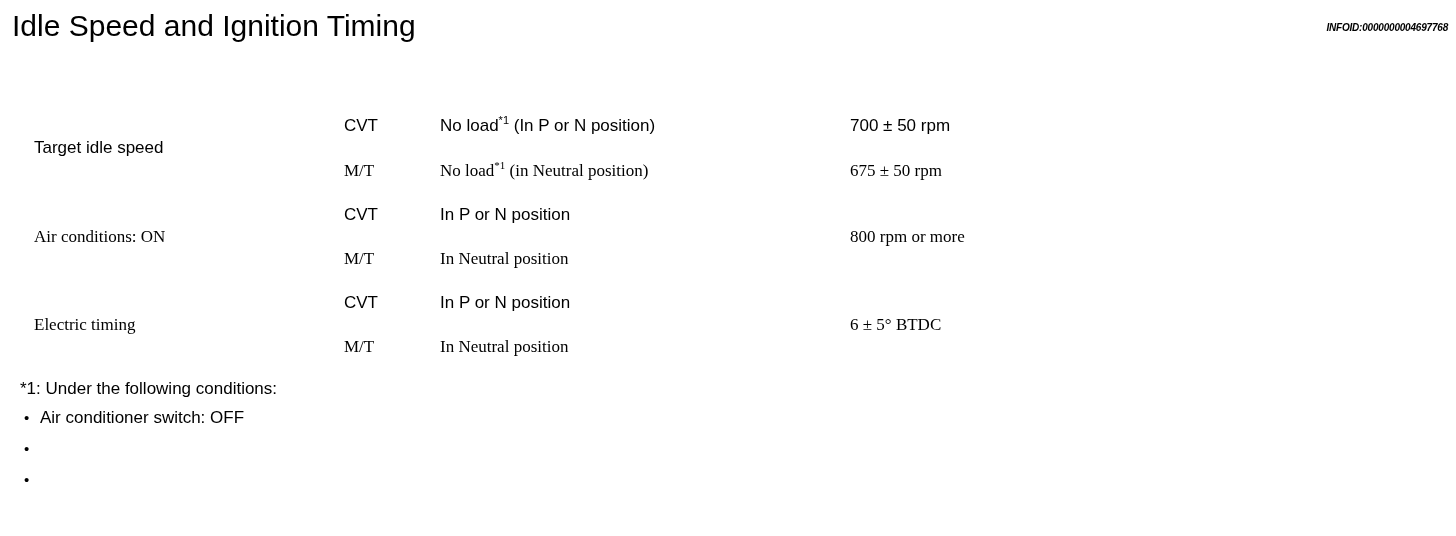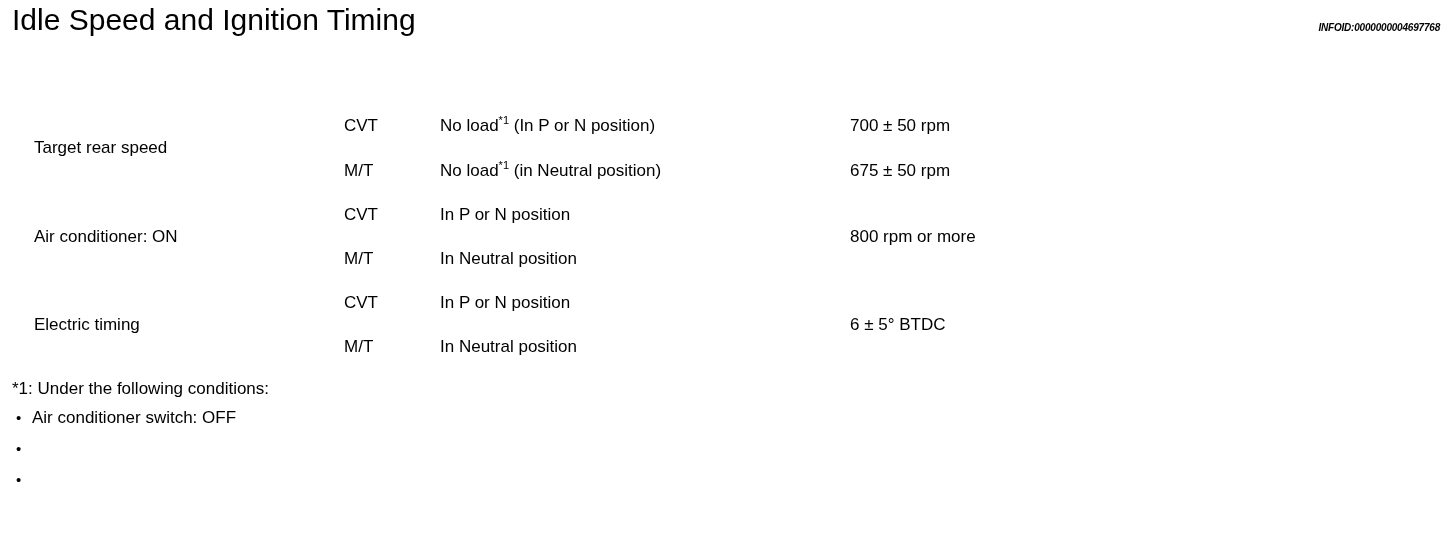--- a/index.html
+++ b/index.html
@@ -13,30 +13,30 @@
     font-family: "Liberation Sans", sans-serif;
     color: #000000;
     position: relative;
     overflow: hidden;
   }
 
   
   .page-title {
     position: absolute;
     left: 12px;
-    top: 2px;
+    top: 8px;
     font-size: 30px;
     font-weight: 400;
     letter-spacing: 0px;
     white-space: nowrap;
     line-height: 1.2;
   }
   .infoid {
     position: absolute;
-    right: 16px;
+    right: 8px;
     top: 22px;
     font-size: 10px;
     font-style: italic;
     font-weight: 600;
     letter-spacing: -0.2px;
     white-space: nowrap;
   }
 
   
   .spec-table {
@@ -80,31 +80,31 @@
     padding-left: 16px;
     justify-content: flex-start;
   }
   .cell-d {
     justify-content: flex-start;
     text-align: center;
   }
 
   
   .bt-thick { border-top: 3px solid #000; }
-  .bb-thick { border-bottom: 3px solid #000; }
+  .bb-thick { border-bottom: 3px solid #000; font-family: Liberation Serif, serif; }
   .bb-thin  { border-bottom: 1px solid #000; }
   .bl-thin  { border-left: 1px solid #000; }
 
   .r-h36 { height: 45px; }
   .r-h44 { height: 44px; }
 
   
   .footnotes {
     position: absolute;
-    left: 12px;
+    left: 20px;
     top: 380px;
     width: 1000px;
     font-size: 17px;
     line-height: 1.0;
   }
   .fn-head {
     margin: 0 0 0 0;
     padding: 0 0 12px 0;
     white-space: nowrap;
   }
@@ -142,21 +142,21 @@
     <col class="col-a">
       <col class="col-b">
       <col class="col-c">
       <col class="col-d">
   </colgroup>
   <tbody>
 
     <tr>
       <td class="bt-thick r-h36" rowspan="2">
         <div class="cell cell-a">
-            <span>Target rear speed</span>
+            <span>Target idle speed</span>
           </div>
       </td>
       <td class="bt-thick bb-thin bl-thin r-h36">
         <div class="cell cell-b">
             <span>CVT</span>
           </div>
       </td>
       <td class="bt-thick bb-thin bl-thin r-h36">
         <div class="cell cell-c">
           <span><span>No load</span><sup class="fnref">*1</sup><span> (In P or N position)</span></span>
@@ -183,21 +183,21 @@
       <td class="bb-thick bl-thin r-h36">
         <div class="cell cell-d">
             <span>675 ± 50 rpm</span>
           </div>
       </td>
     </tr>
 
     <tr>
       <td class="bb-thick r-h44" rowspan="2">
         <div class="cell cell-a">
-            <span>Air conditioner: ON</span>
+            <span>Air conditions: ON</span>
           </div>
       </td>
       <td class="bb-thin bl-thin r-h44">
         <div class="cell cell-b">
             <span>CVT</span>
           </div>
       </td>
       <td class="bb-thin bl-thin r-h44">
         <div class="cell cell-c">
             <span>In P or N position</span>

